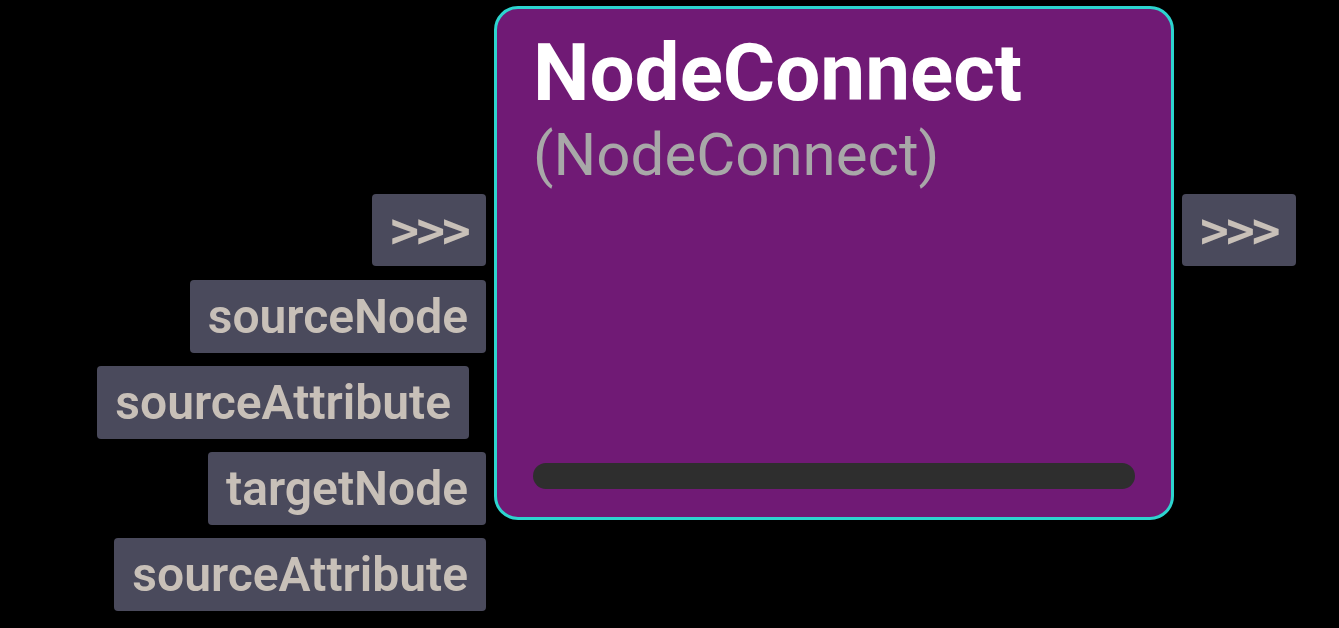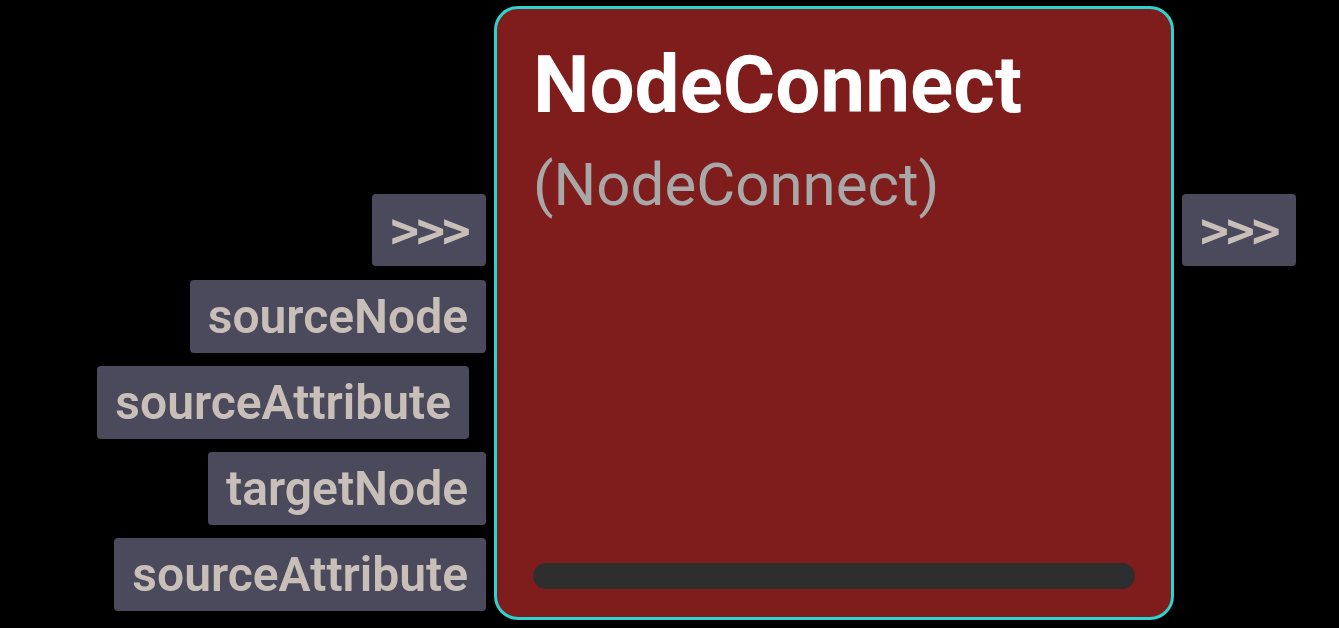--- a/index.html
+++ b/index.html
@@ -18,37 +18,37 @@
     .container {
       position: relative;
       width: 100%;
       height: 100%;
     }
     .node-box {
       position: absolute;
       left: 494px;
       top: 6px;
       width: 680px;
-      height: 614px;
-      background: #7f1d1d;
+      height: 514px;
+      background: #701a75;
       border: 3px solid #2dd4cf;
       border-radius: 24px;
-      padding: 32px 36px;
+      padding: 20px 36px;
     }
     .node-title {
       color: #ffffff;
       font-size: 80px;
       font-weight: 700;
       line-height: 1.1;
     }
     .node-subtitle {
       color: #a8a8a8;
       font-size: 60px;
       font-weight: 400;
-      margin-top: 20px;
+      margin-top: 2px;
     }
     .node-bar {
       position: absolute;
       bottom: 28px;
       left: 36px;
       right: 36px;
       height: 26px;
       background: #2e2e2e;
       border-radius: 13px;
     }

